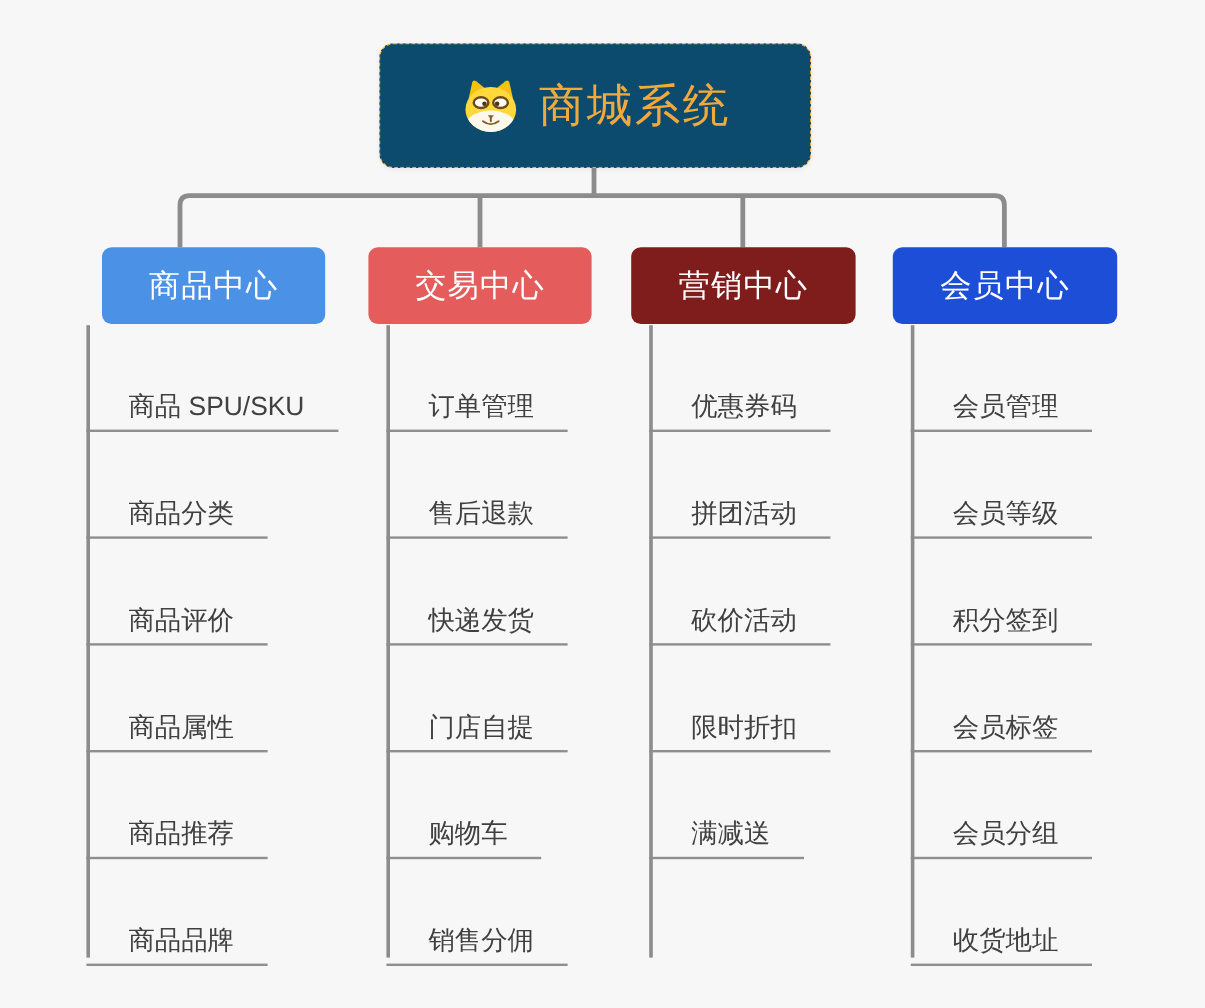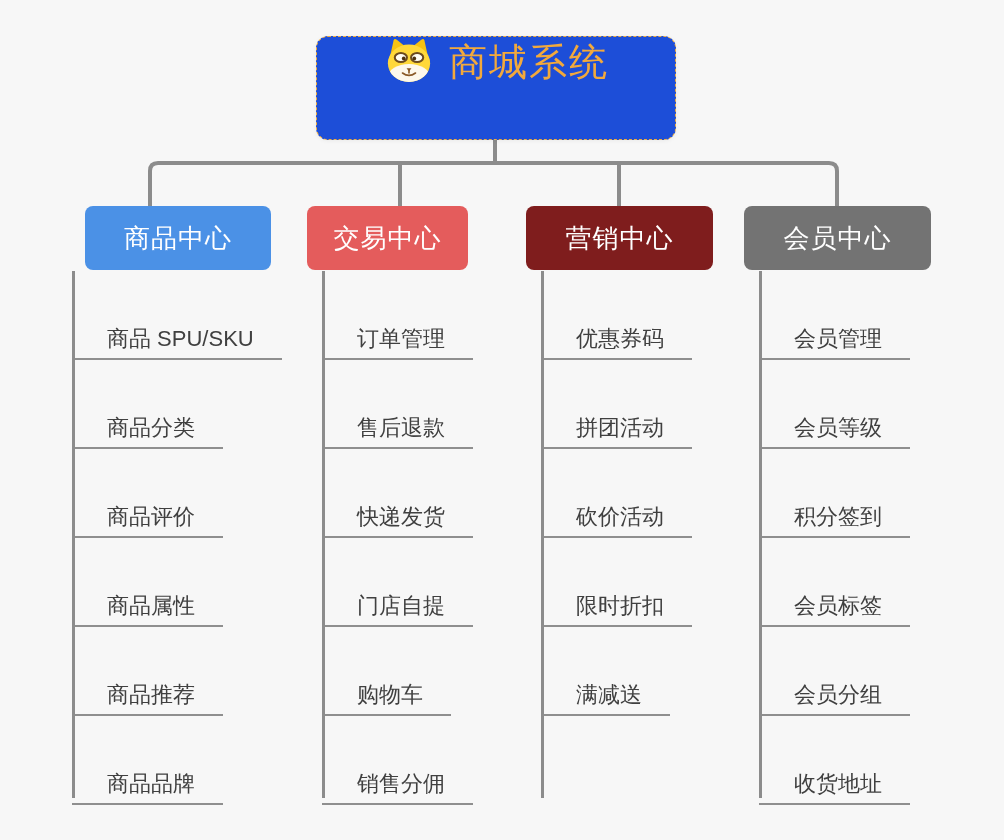--- a/index.html
+++ b/index.html
@@ -7,34 +7,34 @@
     width:1004px;height:840px;position:relative;overflow:hidden;
     background:#F7F7F7;
     font-family:"Liberation Sans","DejaVu Sans",sans-serif;
   }
   .canvas{position:absolute;inset:0;}
   svg.connectors{position:absolute;left:0;top:0;pointer-events:none;}
 
   
   .root-node{
     position:absolute;left:316px;top:36px;width:360px;height:104px;
-    background:#1d4ed8;border:1px dashed #EFAC3E;border-radius:12px;
-    box-sizing:border-box;display:flex;justify-content:center;gap:14px;
+    background:#0c4a6e;border:1px dashed #EFAC3E;border-radius:12px;
+    box-sizing:border-box;display:flex;align-items:center;justify-content:center;gap:14px;
     box-shadow:0 1px 4px rgba(0,0,0,0.05);
   }
   .root-title{font-size:38px;color:#F2A93C;letter-spacing:2px;font-weight:400;}
 
   
   .branch-header{
     position:absolute;top:206px;height:64px;border-radius:8px;
     display:flex;align-items:center;justify-content:center;
     color:#FFFFFF;font-size:26px;letter-spacing:1px;
   }
   .bh0{left:57px;width:186px;margin-left:28px;}
-  .bh1{left:307px;width:161px;}
+  .bh1{left:307px;width:186px;}
   .bh2{left:526px;width:187px;}
   .bh3{left:744px;width:187px;}
 
   
   .branch-col{position:absolute;top:271px;}
   .bc0{left:72px;}
   .bc1{left:322px;}
   .bc2{left:541px;}
   .bc3{left:759px;}
   .spine{
@@ -91,21 +91,21 @@
 
   <div class="branch-header bh0" style="background-color: rgb(75, 145, 230);">
     <span>商品中心</span>
   </div>
   <div class="branch-header bh1" style="background-color: rgb(228, 92, 92);">
     <span>交易中心</span>
   </div>
   <div class="branch-header bh2" style="background-color: #7f1d1d;">
     <span>营销中心</span>
   </div>
-  <div class="branch-header bh3" style="background-color: #737373;">
+  <div class="branch-header bh3" style="background-color: #1d4ed8;">
     <span>会员中心</span>
   </div>
 
   <div class="branch-col bc0">
     <div class="spine"></div>
     <div class="leaf">商品 SPU/SKU</div>
     <div class="leaf">商品分类</div>
     <div class="leaf">商品评价</div>
     <div class="leaf">商品属性</div>
     <div class="leaf">商品推荐</div>

